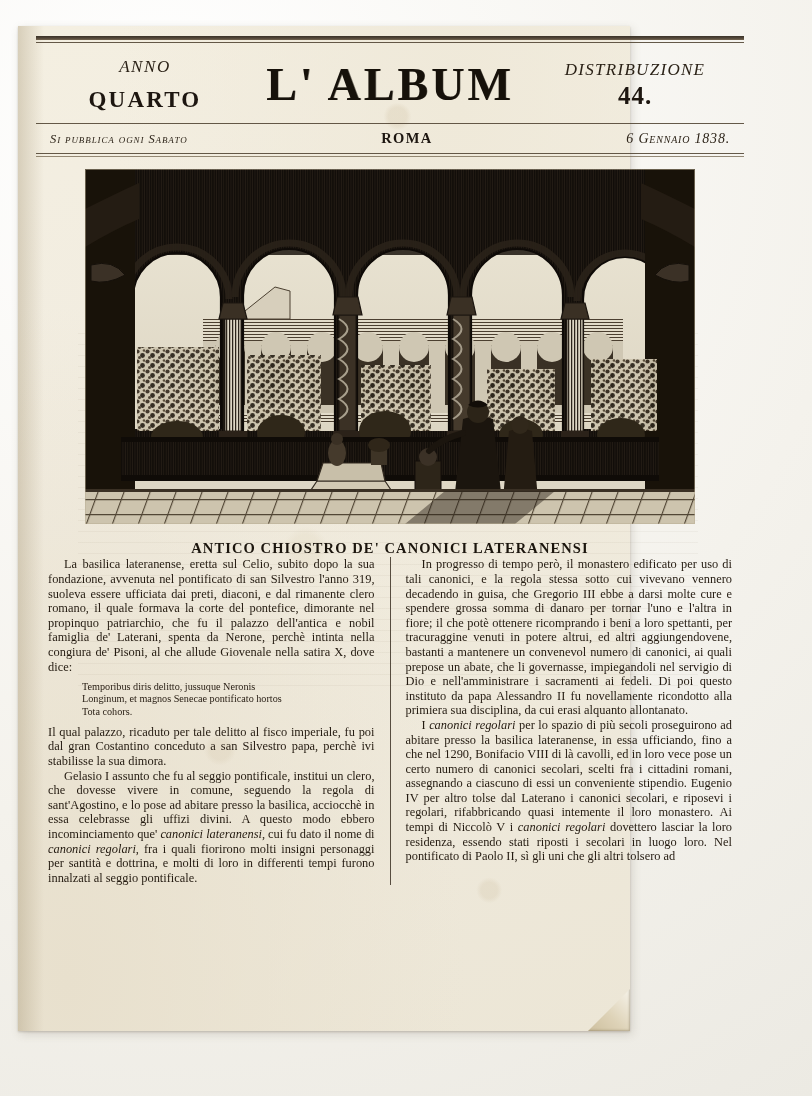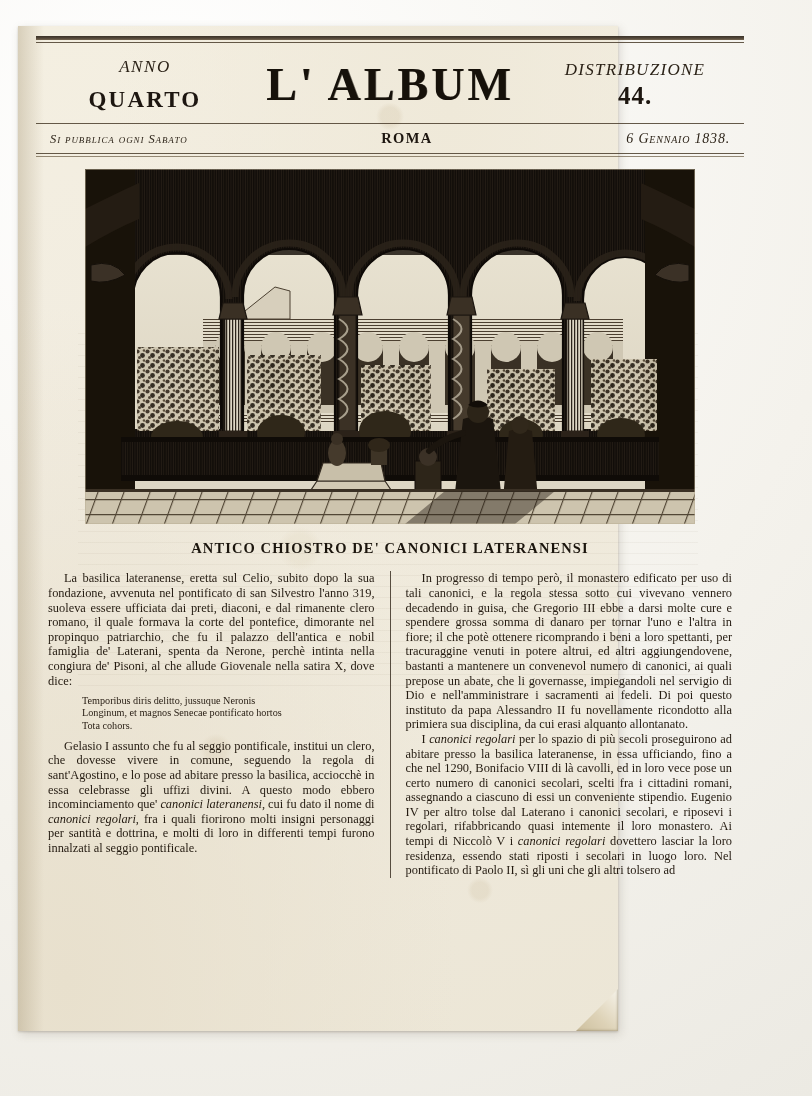--- a/index.html
+++ b/index.html
@@ -30,20 +30,21 @@
     top: 26px;
     width: 600px;
     height: 1005px;
     background:
       radial-gradient(ellipse at 72% 8%, #efe9d9 0%, rgba(239,233,217,0) 55%),
       radial-gradient(ellipse at 8% 95%, #e8e0cd 0%, rgba(232,224,205,0) 50%),
       linear-gradient(160deg, #f4efe1 0%, #f1ece0 40%, #ece6d6 100%);
     box-shadow:
       0 1px 2px rgba(90,80,60,.25),
       2px 3px 9px rgba(90,80,60,.18);
+    padding-left: 12px;
   }
   
   .sheet::before {
     content: "";
     position: absolute;
     inset: 0;
     pointer-events: none;
     background:
       radial-gradient(circle at 14% 22%, rgba(196,176,134,.20) 0 6px, rgba(0,0,0,0) 9px),
       radial-gradient(circle at 62% 9%,  rgba(186,166,126,.16) 0 9px, rgba(0,0,0,0) 14px),
@@ -201,21 +202,20 @@
     font-size: 14.5px;
     font-weight: bold;
     letter-spacing: 1.1px;
     color: #1b150d;
     margin-top: 16px;
   }
 
   
   .columns {
     display: flex;
-    margin-top: 14px;
     padding: 0 12px;
   }
   .col {
     width: 332px;
     font-size: 12.4px;
     line-height: 14.6px;
     text-align: justify;
     color: #231a10;
     hyphens: manual;
   }
@@ -487,20 +487,21 @@
 
       <div class="col">
         <p>La basilica lateranense, eretta sul Celio, subito dopo la sua fondazione, avvenuta nel pontificato di san Silvestro l'anno 319, suoleva essere ufficiata dai preti, diaconi, e dal rimanente clero romano, il quale formava la corte del pontefice, dimorante nel propinquo patriarchio, che fu il palazzo dell'antica e nobil famiglia de' Laterani, spenta da Nerone, perchè intinta nella congiura de' Pisoni, al che allude Giovenale nella satira X, dove dice:</p>
 
         <div class="verse">
           <div>Temporibus diris delitto, jussuque Neronis</div>
           <div>Longinum, et magnos Senecae pontificato hortos</div>
           <div>Tota cohors.</div>
         </div>
 
+        <p class="noindent">Il qual palazzo, ricaduto per tale delitto al fisco imperiale, fu poi dal gran Costantino conceduto a san Silvestro papa, perchè ivi stabilisse la sua dimora.</p>
 
         <p><span>Gelasio I assunto che fu al seggio pontificale, institui un clero, che dovesse vivere in comune, seguendo la regola di sant'Agostino, e lo pose ad abitare presso la basilica, acciocchè in essa celebrasse gli uffizi divini. A questo modo ebbero incominciamento que' </span><em>canonici lateranensi</em><span>, cui fu dato il nome di </span><em>canonici regolari</em><span>, fra i quali fiorirono molti insigni personaggi per santità e dottrina, e molti di loro in differenti tempi furono innalzati al seggio pontificale.</span></p>
       </div>
 
       <div class="coldiv"></div>
 
       <div class="col">
         <p>In progresso di tempo però, il monastero edificato per uso di tali canonici, e la regola stessa sotto cui vivevano vennero decadendo in guisa, che Gregorio III ebbe a darsi molte cure e spendere grossa somma di danaro per tornar l'uno e l'altra in fiore; il che potè ottenere ricomprando i beni a loro spettanti, per tracuraggine venuti in potere altrui, ed altri aggiungendovene, bastanti a mantenere un convenevol numero di canonici, ai quali prepose un abate, che li governasse, impiegandoli nel servigio di Dio e nell'amministrare i sacramenti ai fedeli. Di poi questo instituto da papa Alessandro II fu novellamente ricondotto alla primiera sua disciplina, da cui erasi alquanto allontanato.</p>
 
         <p><span>I </span><em>canonici regolari</em><span> per lo spazio di più secoli proseguirono ad abitare presso la basilica lateranense, in essa ufficiando, fino a che nel 1290, Bonifacio VIII di là cavolli, ed in loro vece pose un certo numero di canonici secolari, scelti fra i cittadini romani, assegnando a ciascuno di essi un conveniente stipendio. Eugenio IV per altro tolse dal Laterano i canonici secolari, e riposevi i regolari, rifabbricando quasi intemente il loro monastero. Ai tempi di Niccolò V i </span><em>canonici regolari</em><span> dovettero lasciar la loro residenza, essendo stati riposti i secolari in luogo loro. Nel pontificato di Paolo II, sì gli uni che gli altri tolsero ad</span></p>

